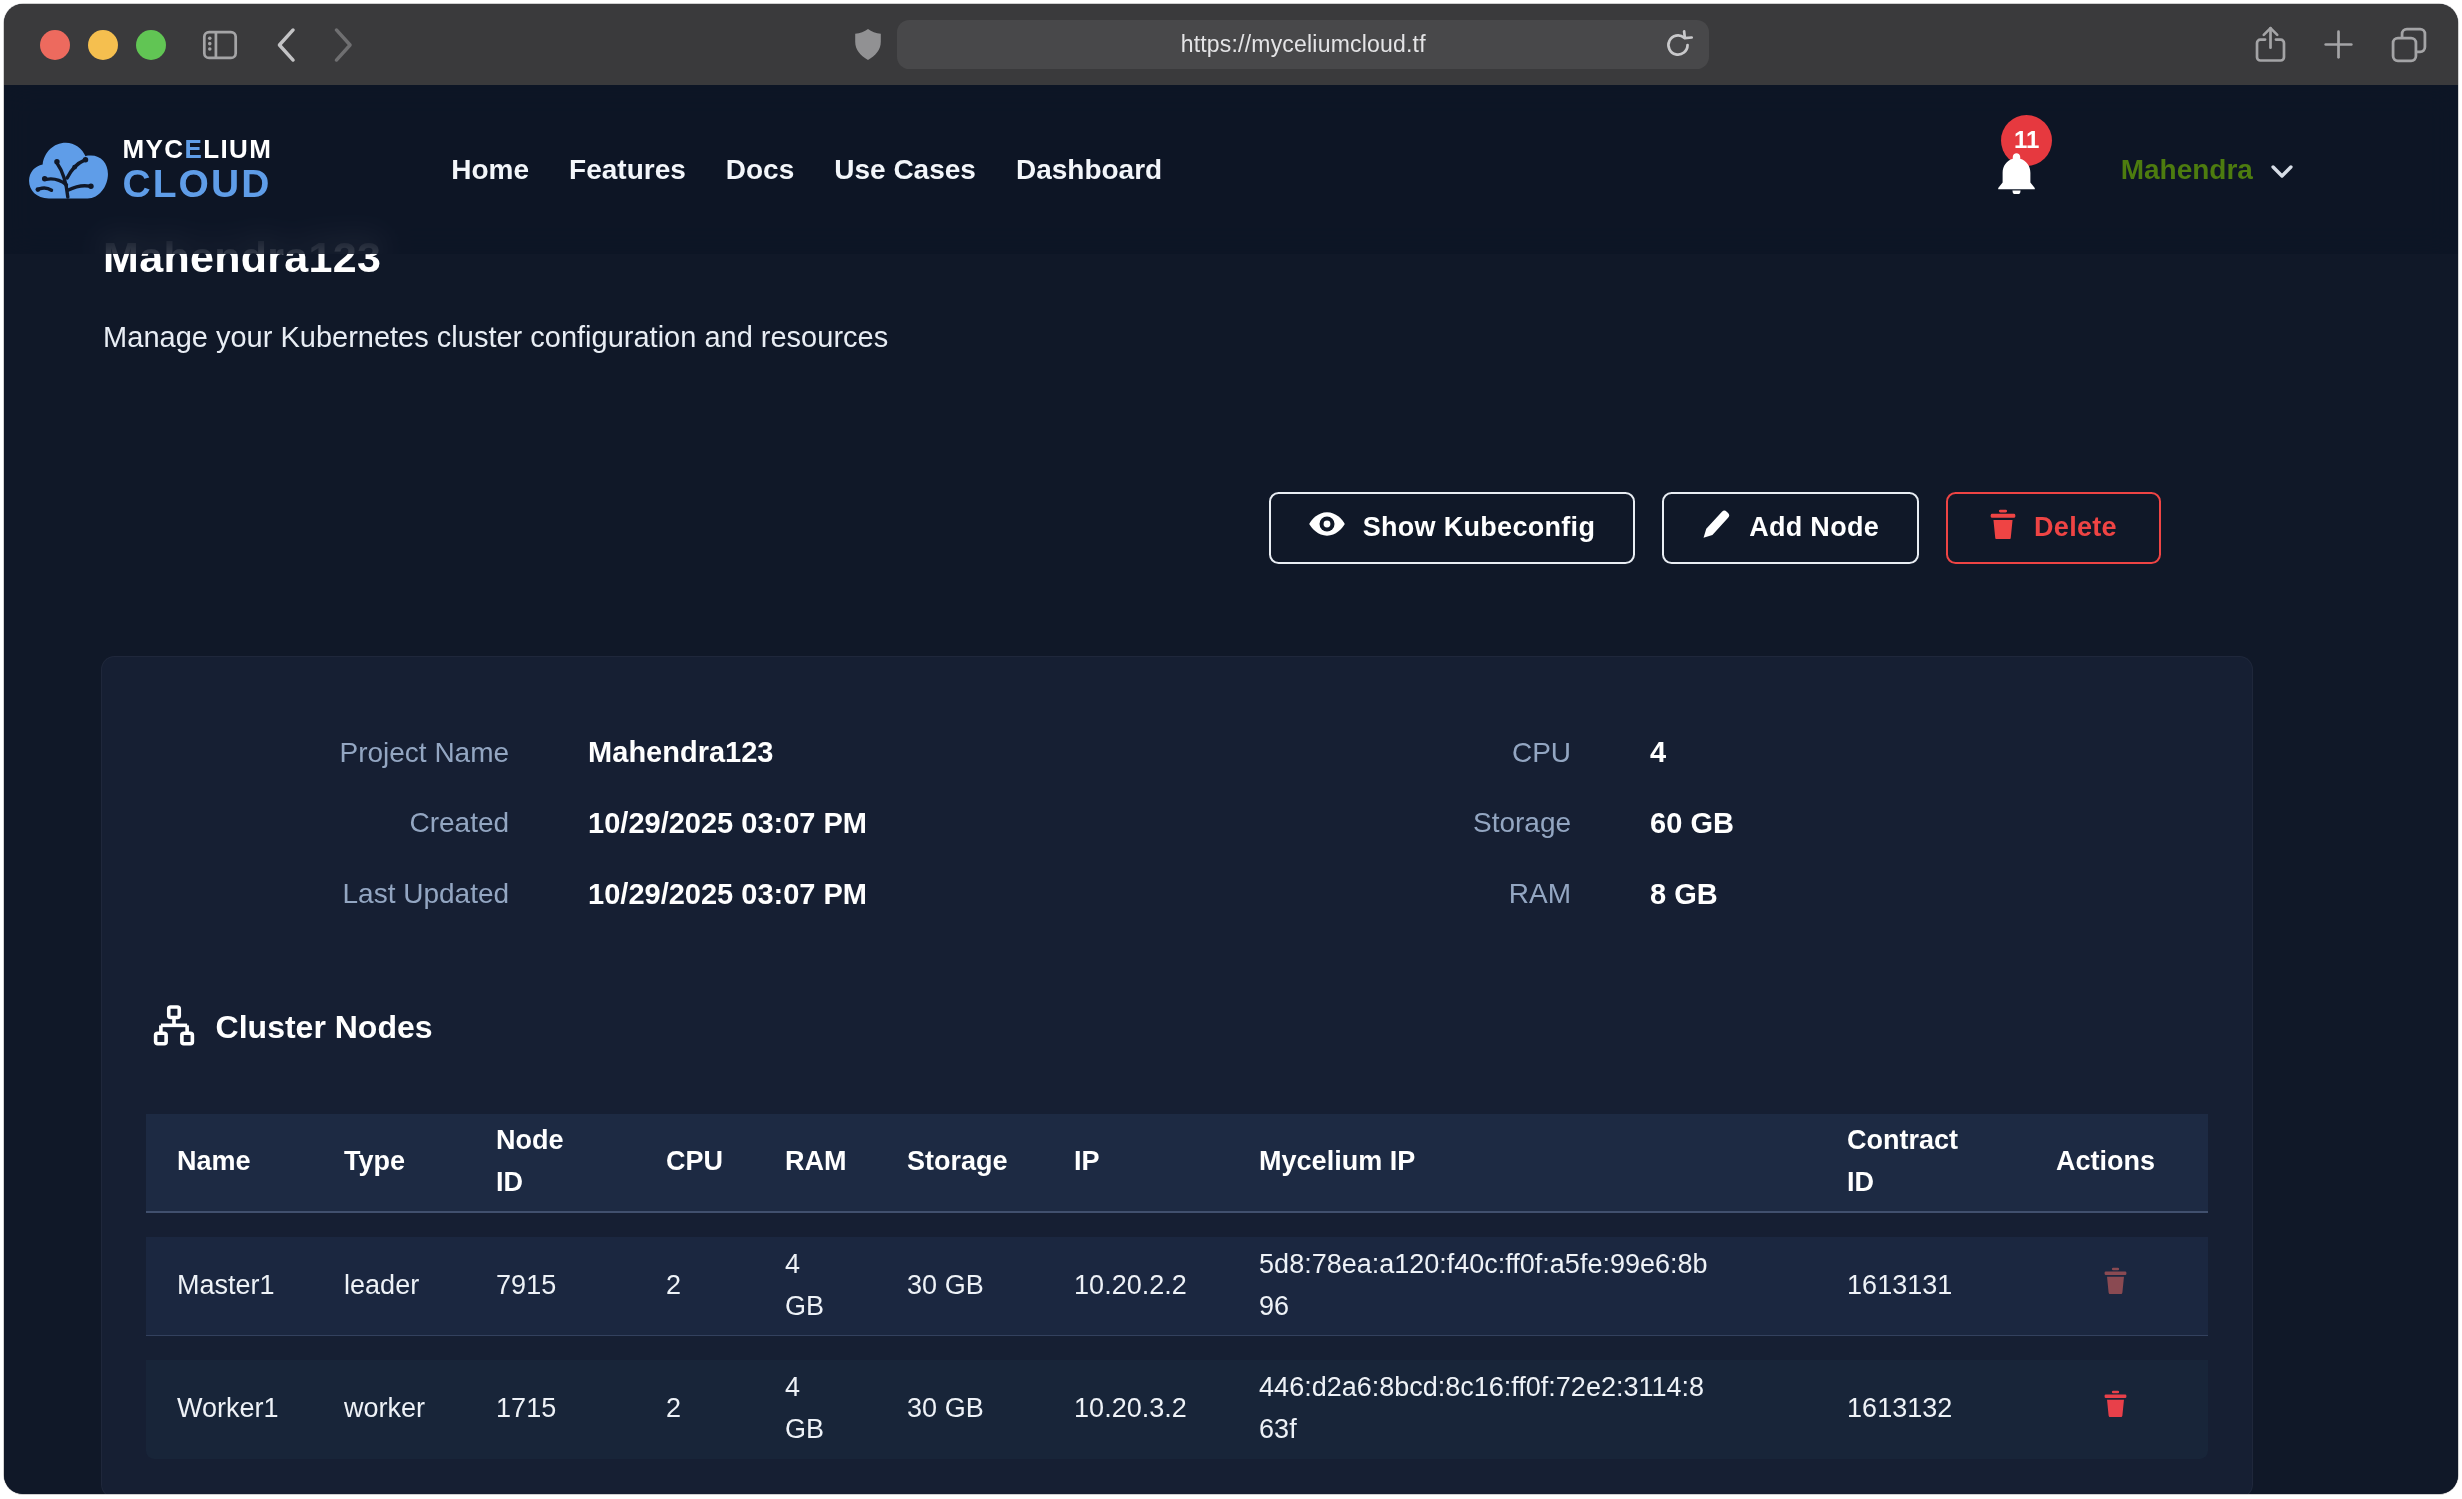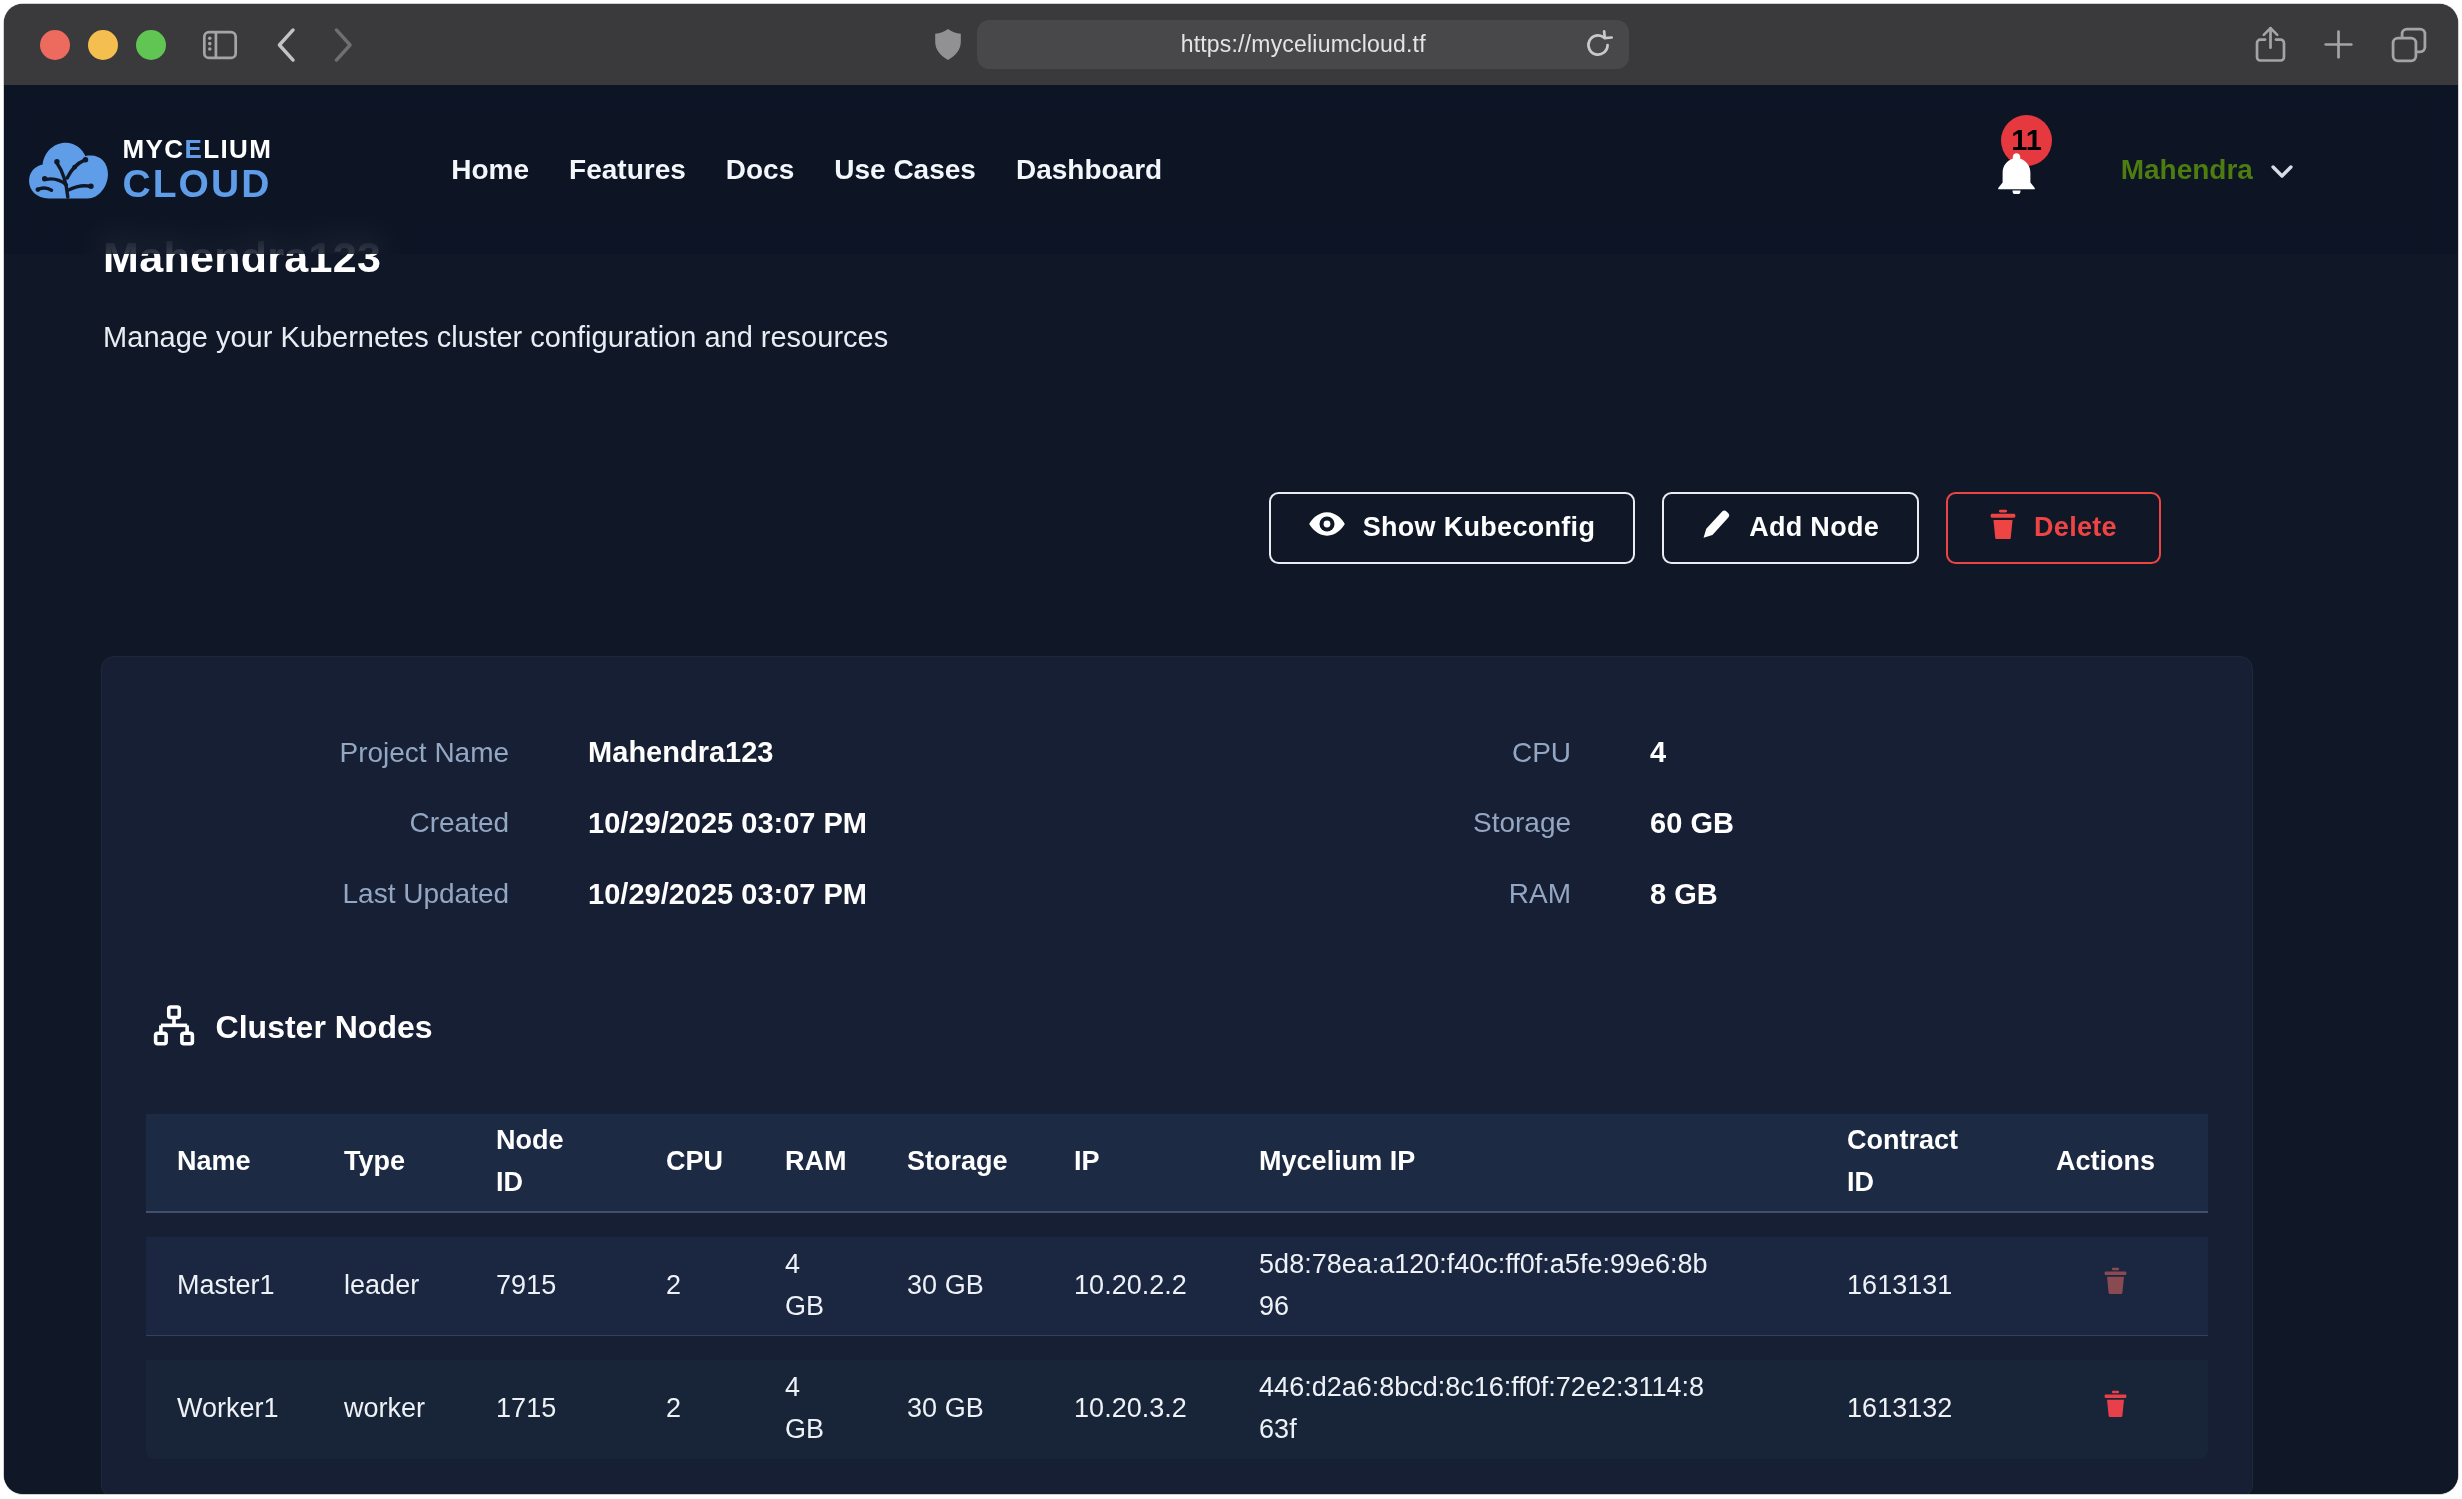--- a/index.html
+++ b/index.html
@@ -28,21 +28,21 @@
   .light.red { background: #ed6a5e; }
   .light.yellow { background: #f5bf4f; }
   .light.green { background: #61c554; }
   .chrome-icon { color: #a4a4a6; display: flex; align-items: center; justify-content: center; }
   .sidebar-toggle { margin-left: 36px; }
   .nav-back { margin-left: 38px; color: #c3c3c5; }
   .nav-fwd { margin-left: 36px; color: #6f6f71; }
   .chrome-spacer { flex: 1; }
   .shield-wrap { color: #919193; margin-right: 16.4px; }
   .url-field {
-    width: 652px; height: 49px; background: #48484a;
+    width: 812px; height: 49px; background: #48484a;
     border-radius: 12.3px; display: flex; align-items: center;
     padding: 0 23px; position: relative;
   }
   .url-text {
     flex: 1; text-align: center;
     color: #e4e4e6; font-size: 23px; letter-spacing: 0.2px;
   }
   .reload-wrap { color: #c9c9cb; position: absolute; right: 16.4px; top: 9.6px; }
   .chrome-right { display: flex; align-items: center; gap: 37px; margin-left: 44px; color: #a4a4a6; }
 
@@ -63,21 +63,21 @@
   .brand-top { font-size: 26px; font-weight: 800; letter-spacing: 1.4px; color: #ffffff; }
   .brand-top .mid-e { color: #5f9de8; }
   .brand-bottom { font-size: 39px; font-weight: 800; letter-spacing: 2.1px; color: #5f9de8; margin-top: 2.7px; }
   .nav-links { display: flex; gap: 40px; margin-left: 179px; }
   .nav-link { color: #f3f6fa; font-size: 28px; font-weight: 600; cursor: pointer; }
   .header-spacer { flex: 1; }
   .bell-wrap { position: relative; width: 44px; height: 52px; margin-right: 81px; cursor: pointer; }
   .badge {
     position: absolute; top: -29px; left: 5.5px;
     min-width: 51px; height: 51px; border-radius: 50%;
-    background: #e6393f; color: #000000; font-size: 29px; font-weight: 700;
+    background: #e6393f; color: #ffffff; font-size: 24px; font-weight: 700;
     display: flex; align-items: center; justify-content: center;
   }
   .bell-svg { position: absolute; bottom: 0; left: 0; }
   .user-menu { display: flex; align-items: center; gap: 18px; cursor: pointer; }
   .user-name { color: #4d7c0f; font-size: 28px; font-weight: 600; }
   .user-chevron { color: #d7dde6; margin-top: 5.5px; }
 
   
   .site-content { position: relative; z-index: 1; padding-top: 147px; }
   .page-title {

